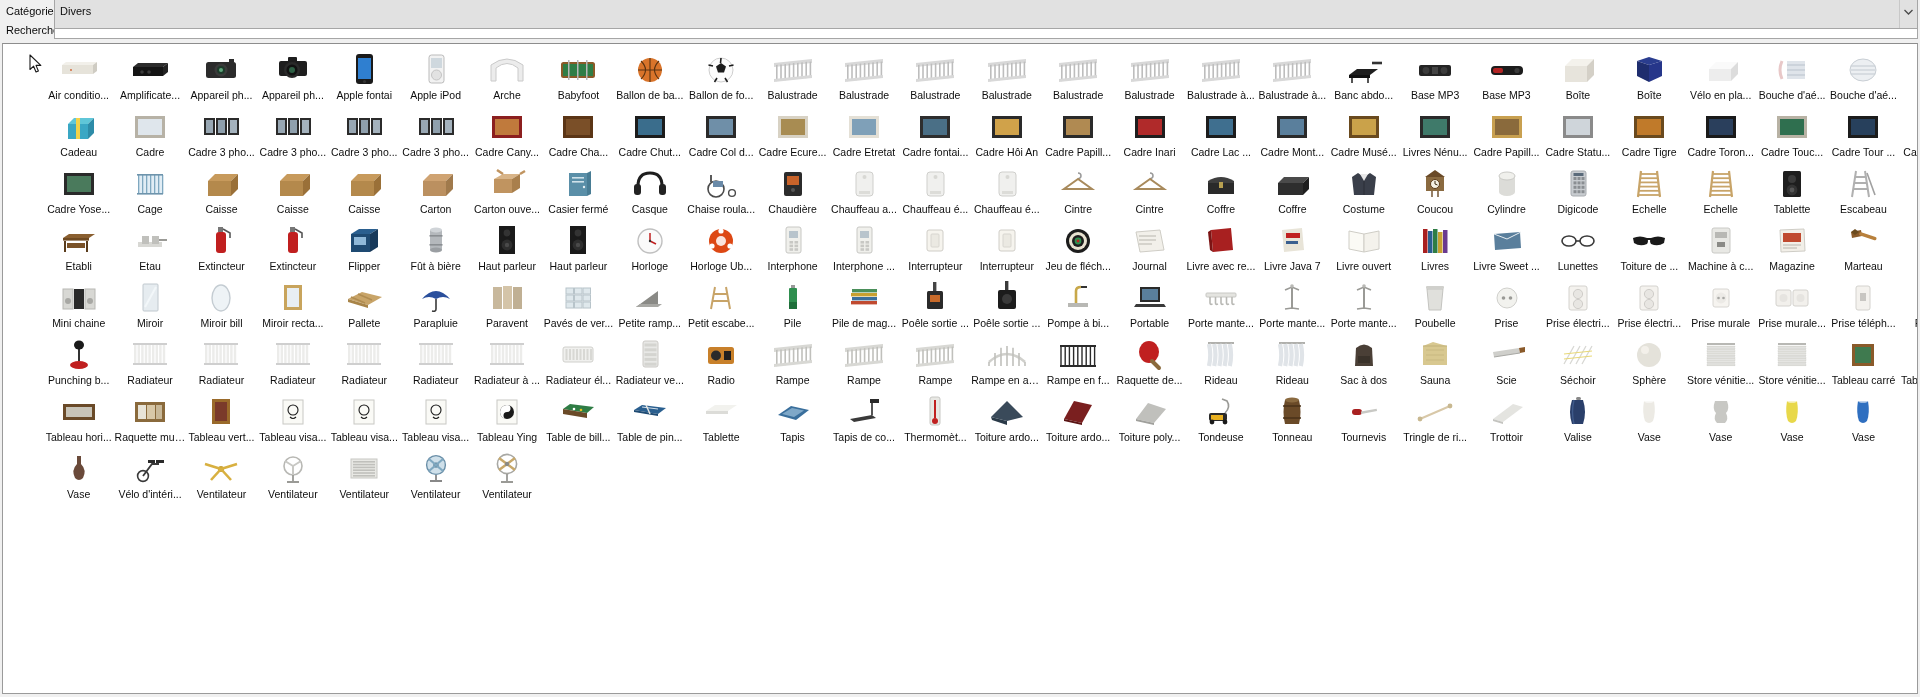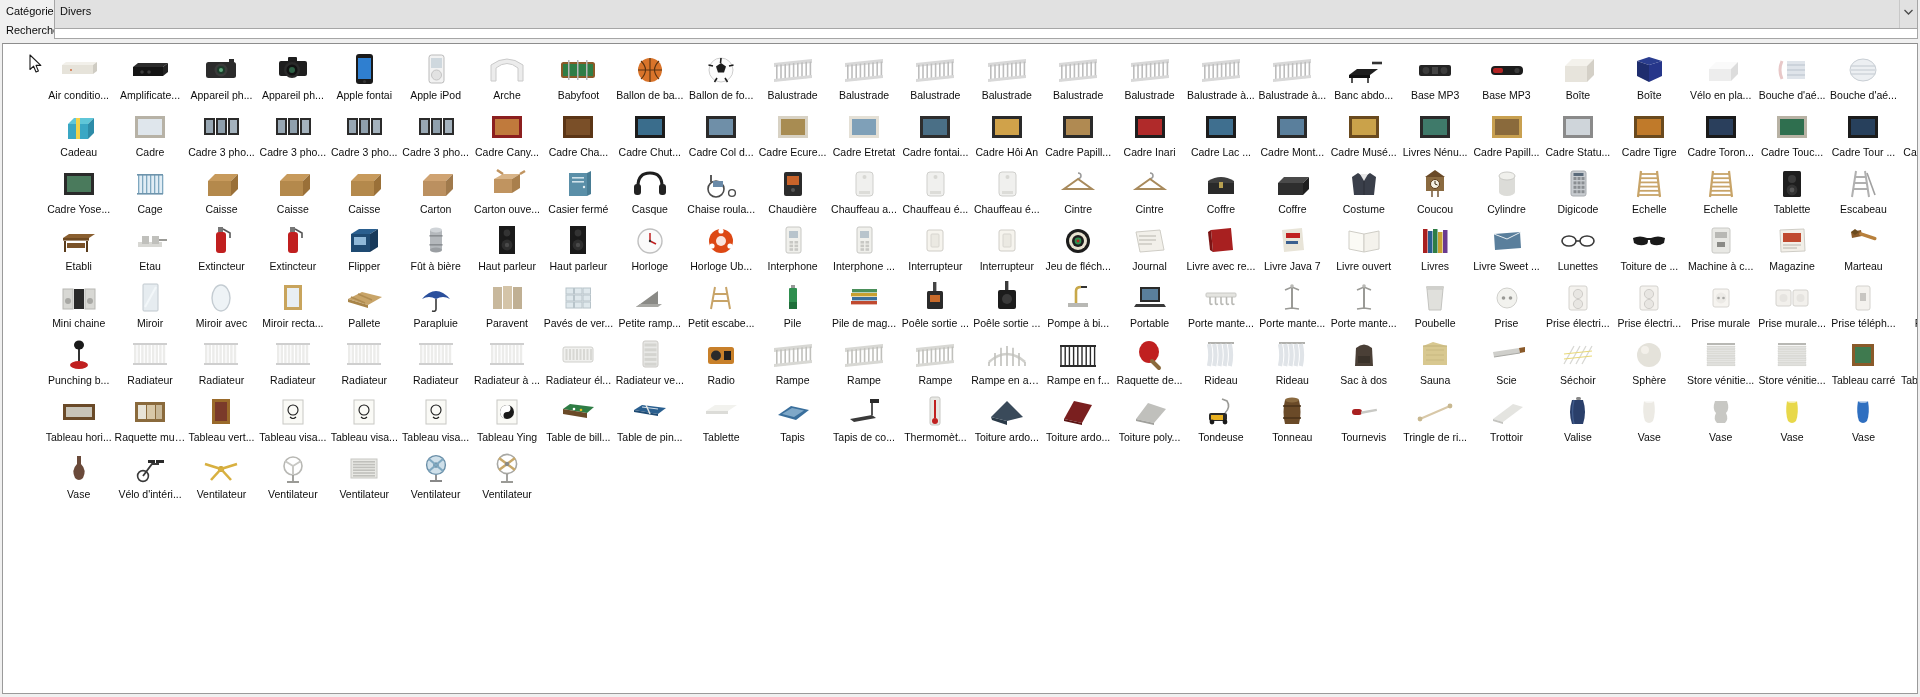--- a/index.html
+++ b/index.html
@@ -1310,21 +1310,21 @@
             </svg>
           </div>
           <div class="cell-label">Miroir</div>
         </div>
         <div class="cell">
           <div class="thumb">
             <svg width="44" height="40" viewBox="0 0 44 40">
               <ellipse cx="22" cy="21" rx="9" ry="13" fill="#eef3f6" stroke="#c4ccd2" stroke-width="1.4"></ellipse>
             </svg>
           </div>
-          <div class="cell-label">Miroir avec</div>
+          <div class="cell-label">Miroir bill</div>
         </div>
         <div class="cell">
           <div class="thumb">
             <svg width="44" height="40" viewBox="0 0 44 40">
               <rect x="13" y="8" width="18" height="25" fill="#c8a45c"></rect>
               <rect x="16" y="11" width="12" height="19" fill="#e8eef2"></rect>
             </svg>
           </div>
           <div class="cell-label">Miroir recta...</div>
         </div>

